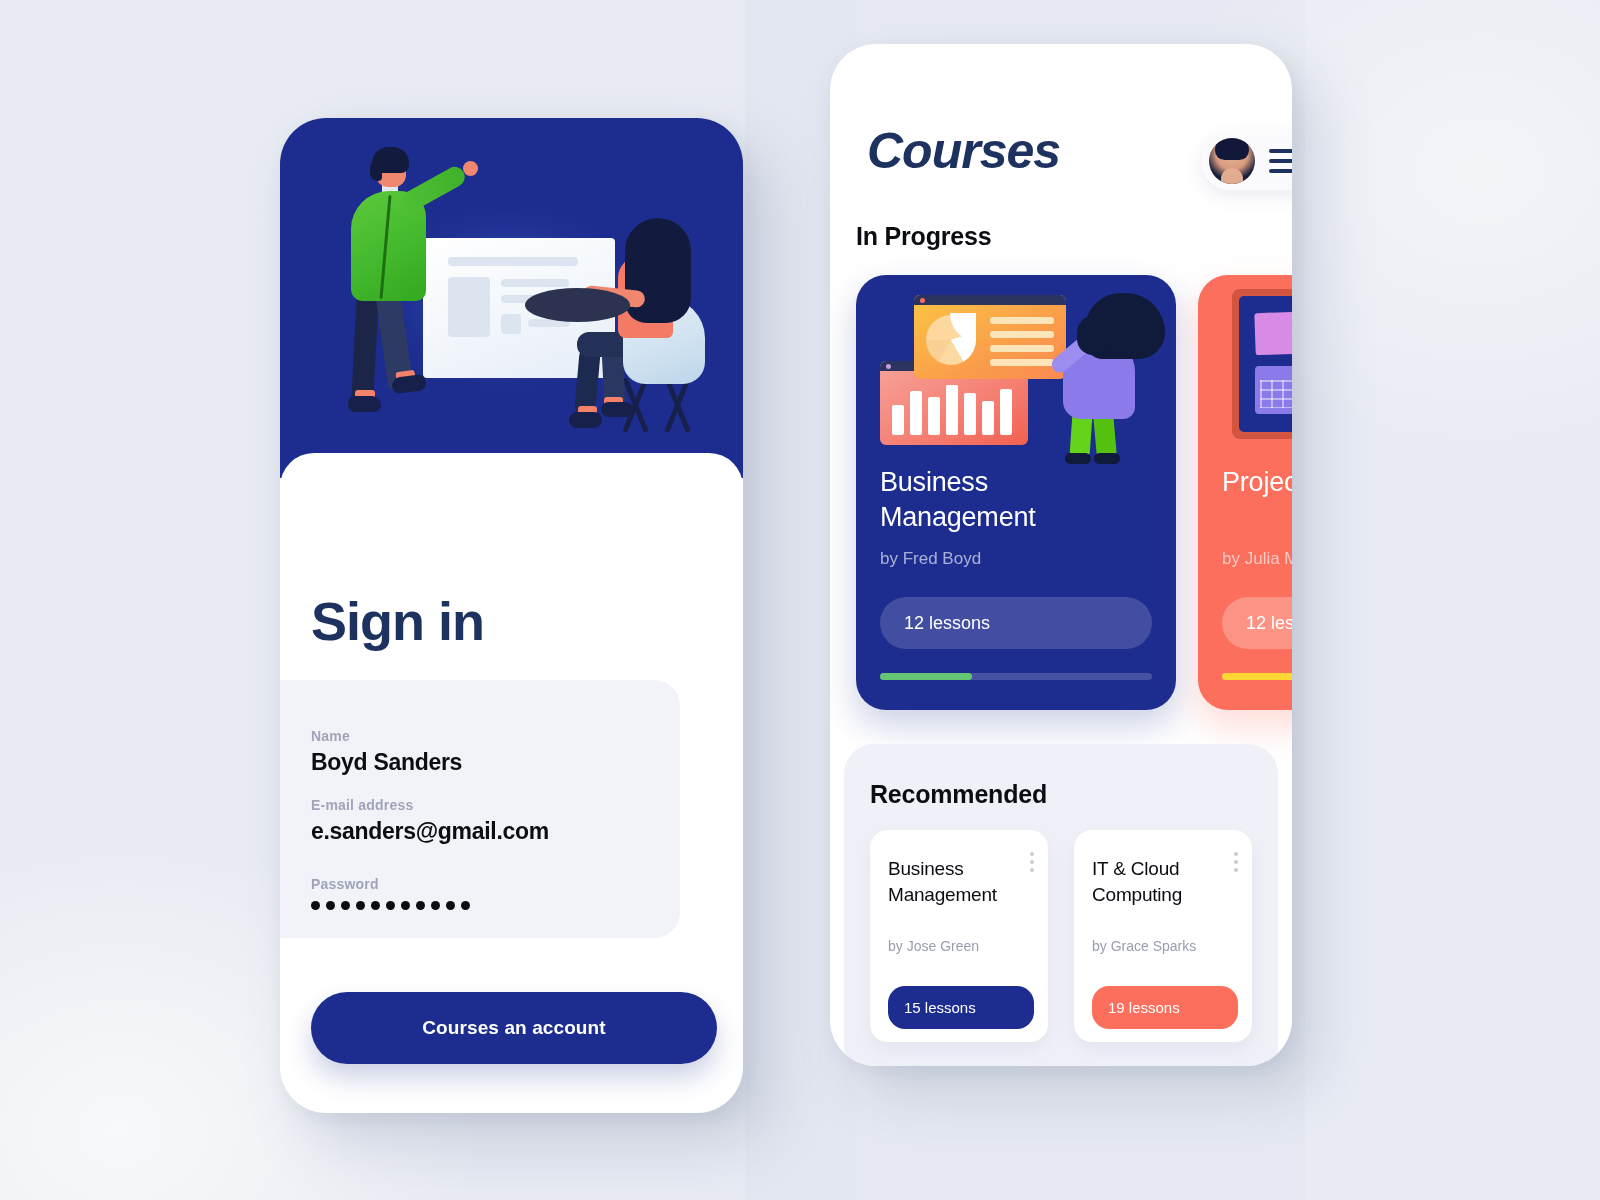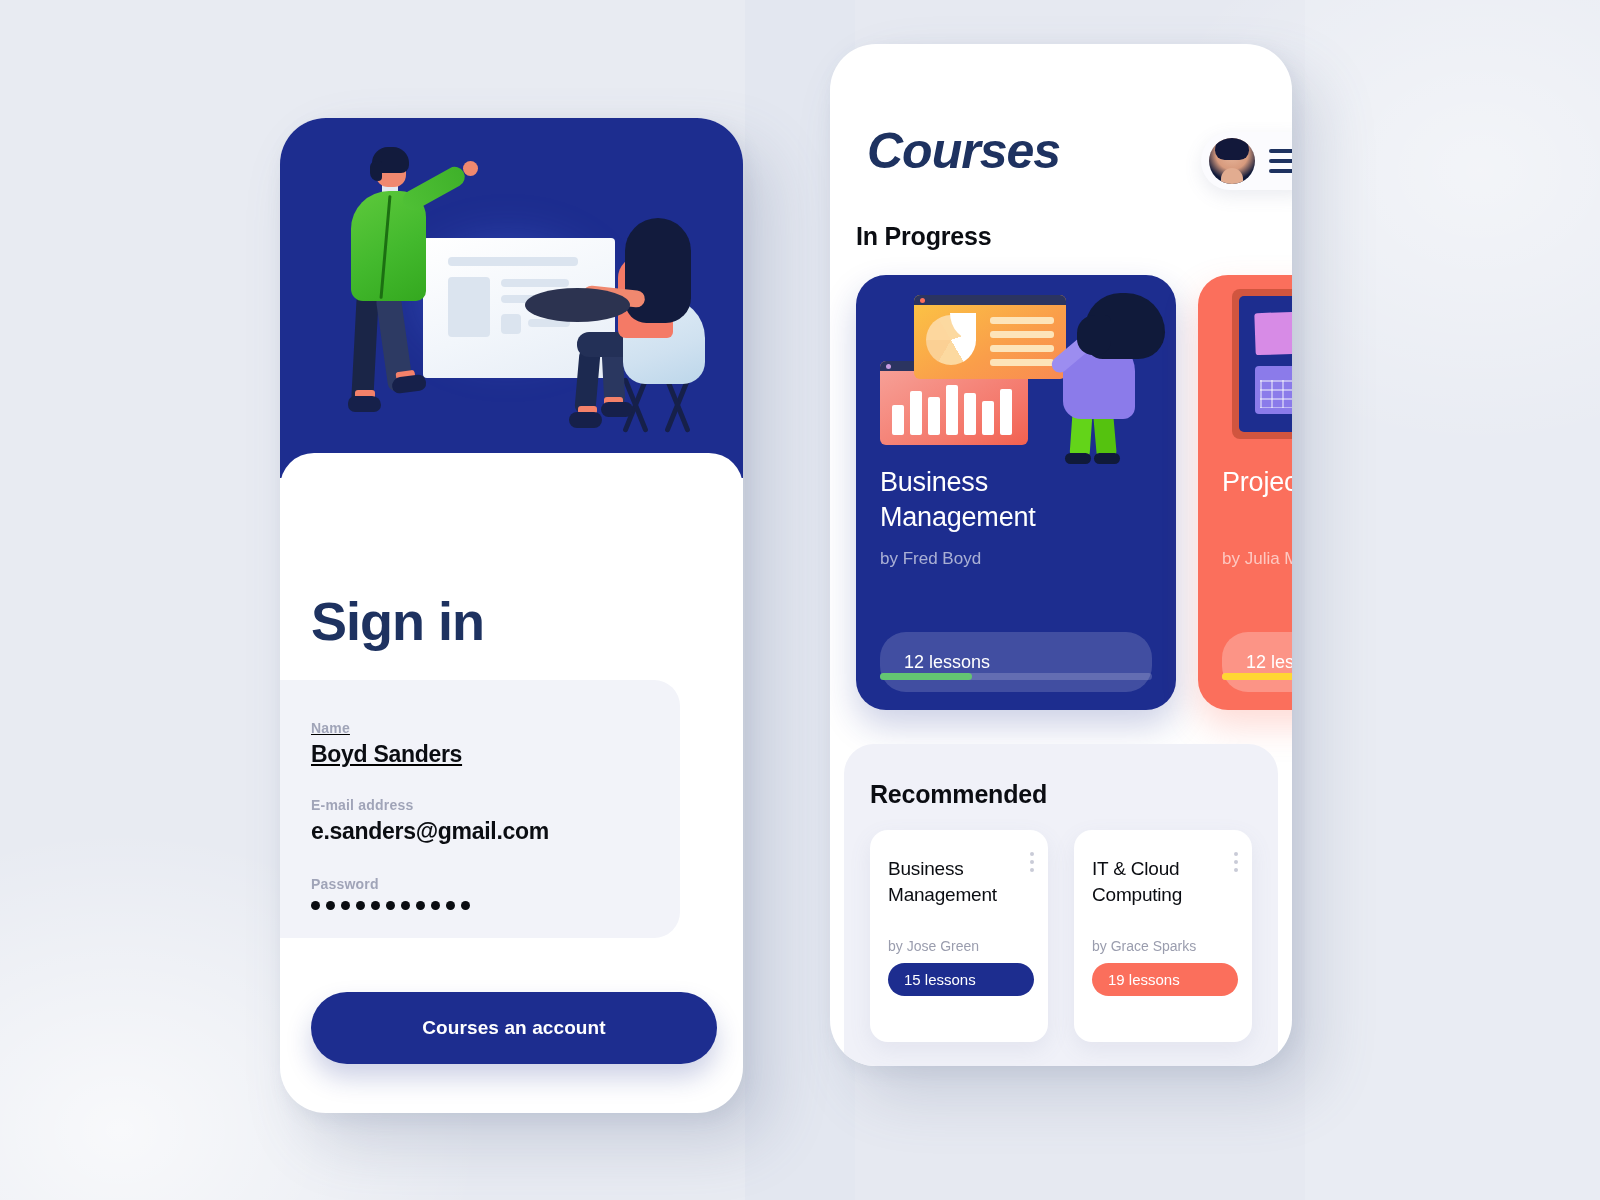--- a/index.html
+++ b/index.html
@@ -129,21 +129,21 @@
   .form-panel {
     position: absolute; left: 0; top: 562px; width: 400px; height: 258px;
     background: #f2f3f9; border-radius: 0 26px 26px 0;
   }
   .field { position: absolute; left: 31px; }
   .field-label {
     font-size: 14px; font-weight: 700; color: #a0a4b8; letter-spacing: .2px;
     margin-bottom: 5px;
   }
   .field-value { font-size: 23px; font-weight: 700; color: #0b0d12; letter-spacing: -.3px; }
-  .f-name  { top: 40px; text-decoration: underline; }
+  .f-name  { top: 48px; }
   .f-email { top: 117px; }
   .f-pass  { top: 196px; }
   .dots { display: flex; gap: 6px; margin-top: 9px; }
   .dots i { width: 9px; height: 9px; background: #0b0d12; border-radius: 50%; display:block; }
 
   .btn-register {
     position: absolute; left: 31px; top: 874px; width: 406px; height: 72px;
     background: #1d2d8f; color: #ffffff; border: none; border-radius: 36px;
     font-family: "Liberation Sans", sans-serif;
     font-size: 19px; font-weight: 700; letter-spacing: .1px; cursor: pointer;
@@ -196,23 +196,23 @@
   .cc-title {
     position: absolute; left: 24px; top: 190px;
     font-size: 27px; font-weight: 400; color: #ffffff; line-height: 1.28; letter-spacing: -.2px;
     width: 250px;
   }
   .cc-author {
     position: absolute; left: 24px; top: 274px;
     font-size: 17px; color: rgba(255,255,255,.62);
   }
   .cc-pill {
-    position: absolute; left: 24px; top: 322px; width: 272px; height: 60px;
+    position: absolute; left: 24px; top: 322px; width: 272px; height: 52px;
     border-radius: 26px; display: flex; align-items: center; padding-left: 24px;
-    font-size: 18px; color: #ffffff; margin-top: 35px;
+    font-size: 18px; color: #ffffff;
   }
   .cc-navy  .cc-pill { background: rgba(255,255,255,.16); }
   .cc-coral .cc-pill { background: rgba(255,255,255,.26); }
   .cc-track {
     position: absolute; left: 24px; top: 398px; width: 272px; height: 7px;
     border-radius: 4px;
   }
   .cc-navy  .cc-track { background: rgba(255,255,255,.18); }
   .cc-coral .cc-track { background: rgba(255,255,255,.30); }
   .cc-fill { height: 7px; border-radius: 4px; }
@@ -270,21 +270,21 @@
     width: 178px; height: 212px; background: #ffffff; border-radius: 18px;
     position: relative; flex: none;
     box-shadow: 0 8px 22px rgba(110,120,160,.10);
   }
   .rc-title {
     position: absolute; left: 18px; top: 26px; width: 120px;
     font-size: 19px; color: #0b0d12; line-height: 1.35; letter-spacing: -.2px;
   }
   .rc-author { position: absolute; left: 18px; top: 108px; font-size: 14px; color: #9a9dae; }
   .rc-pill {
-    position: absolute; left: 18px; top: 133px; width: 146px; height: 33px;
+    position: absolute; left: 18px; top: 156px; width: 146px; height: 43px;
     border-radius: 17px; display: flex; align-items: center; padding-left: 16px;
     font-size: 15px; color: #ffffff;
   }
   .kebab { position: absolute; right: 14px; top: 22px; display:flex; flex-direction:column; gap:4px; cursor:pointer; }
   .kebab i { display:block; width: 4px; height: 4px; border-radius: 50%; background: #c9cbd7; }
 </style>
 </head>
 <body>
 
 <div id="stage">

